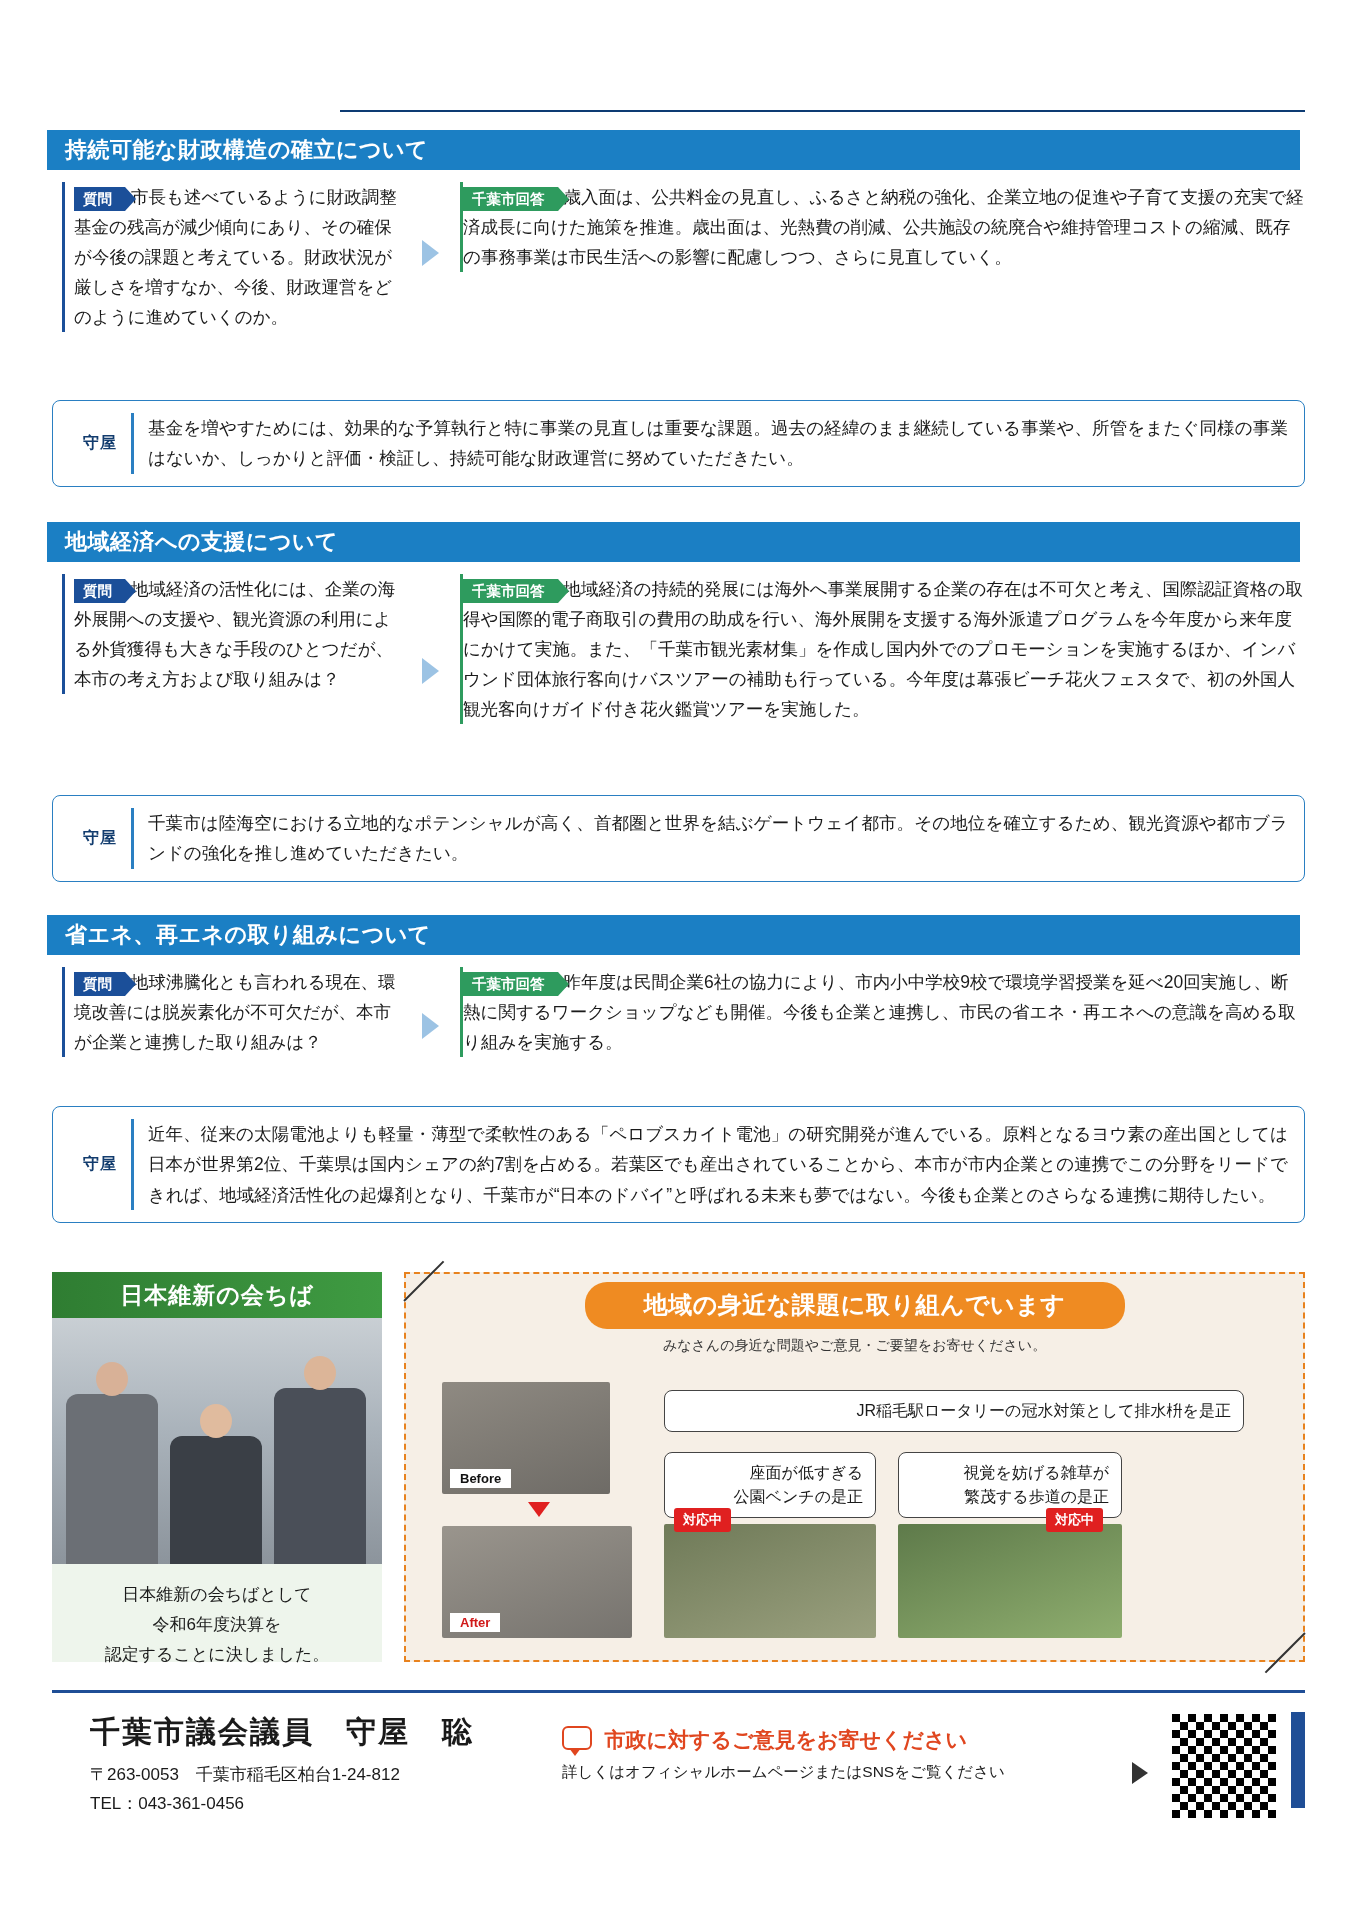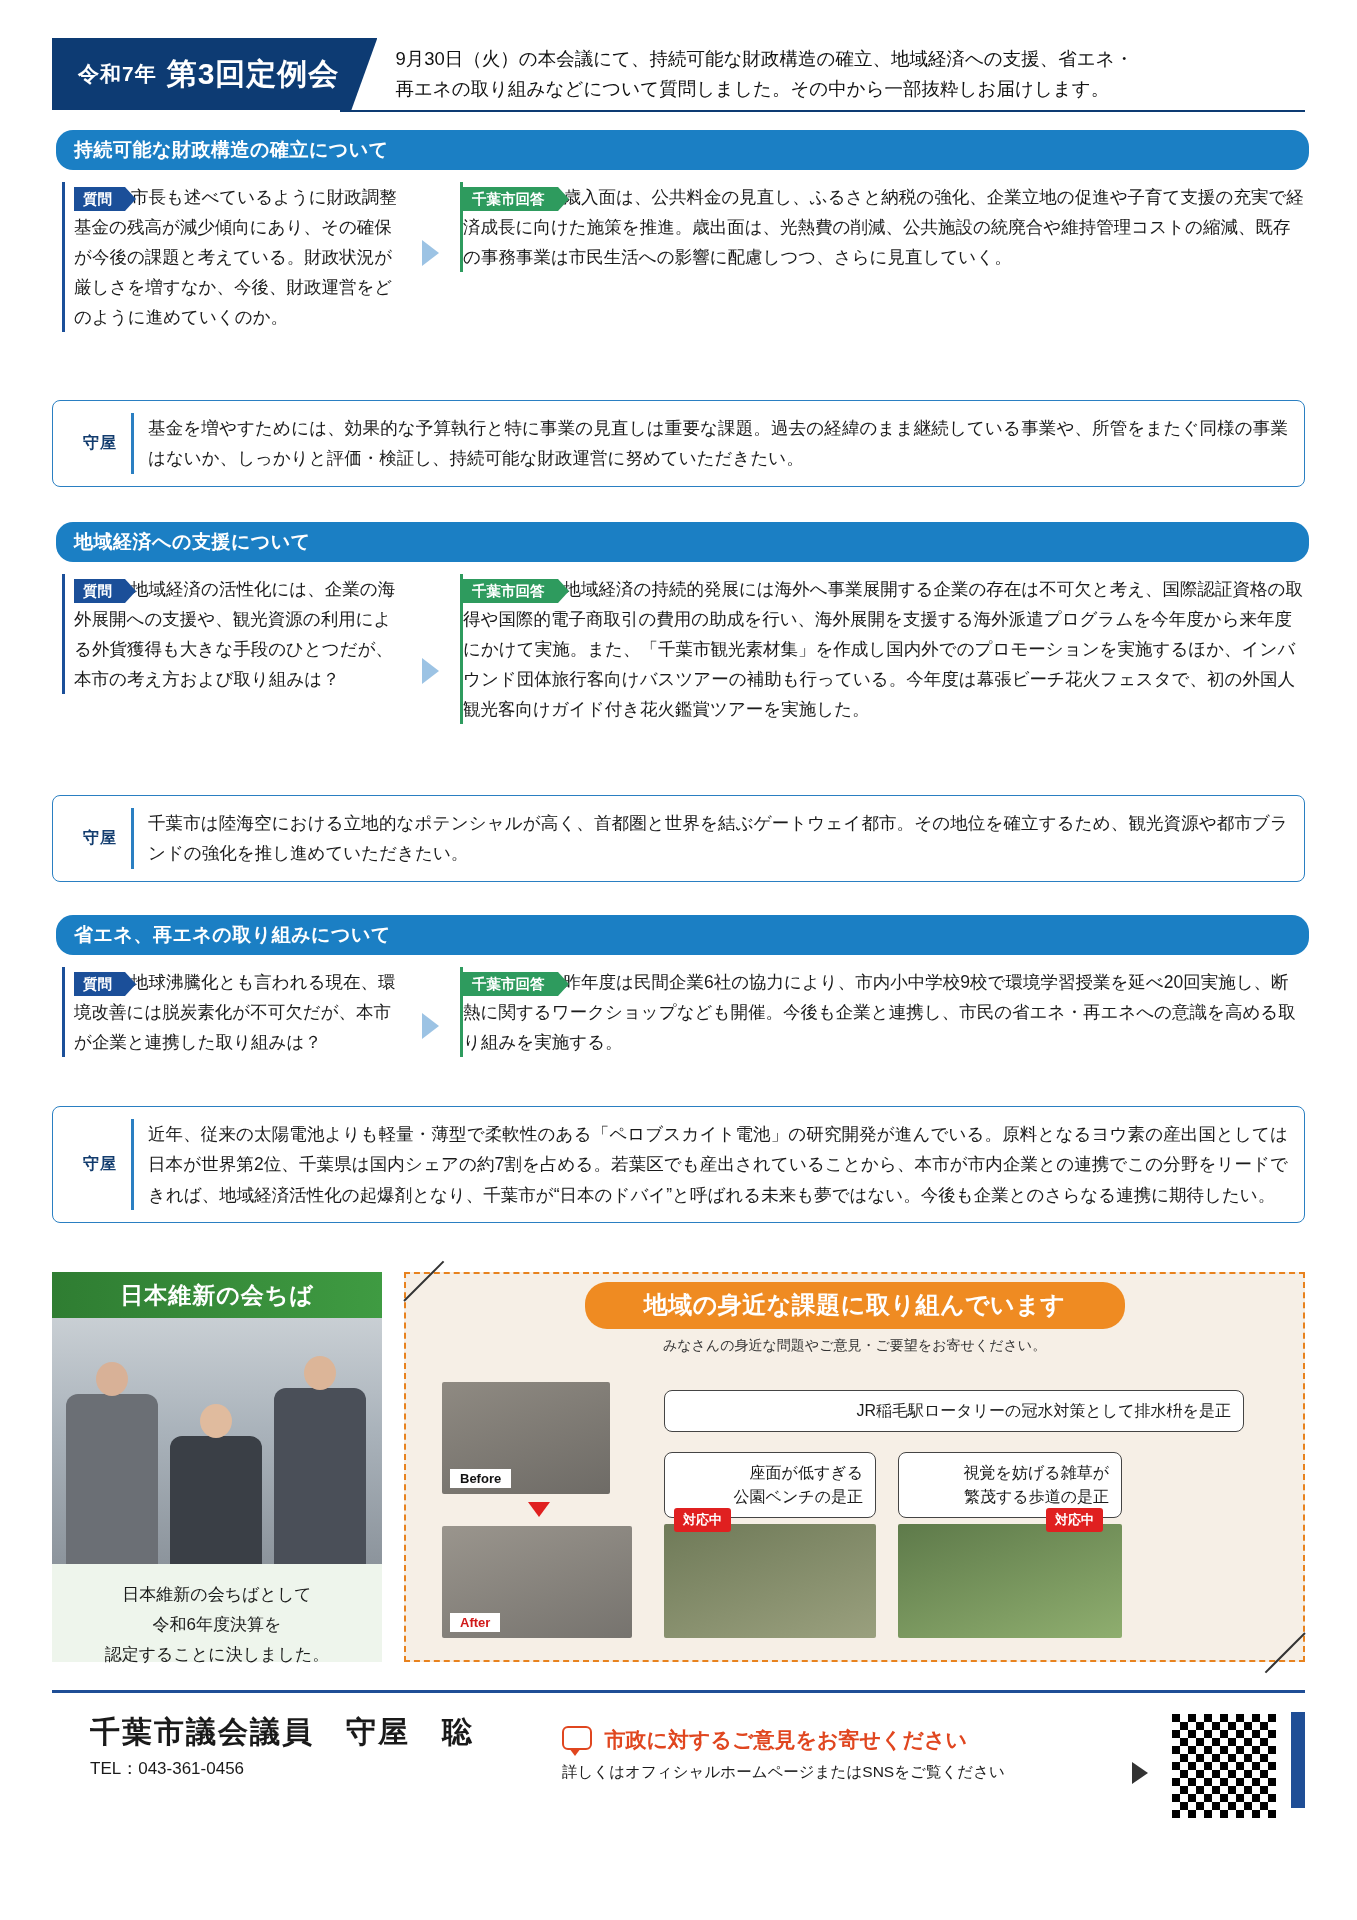--- a/index.html
+++ b/index.html
@@ -70,33 +70,32 @@
     left: 340px;
     top: 110px;
     width: 965px;
     height: 2px;
     background: #0d3b73;
   }
 
   
   .sec-bar {
     position: absolute;
-    left: 56px;
+    left: 47px;
     width: 1253px;
     height: 40px;
     background: #1b7fc4;
     color: #fff;
-    font-size: 19px;
+    font-size: 22px;
     font-weight: bold;
     display: flex;
     align-items: center;
     padding-left: 18px;
     box-sizing: border-box;
     letter-spacing: 0.5px;
-    border-radius: 17px;
   }
 
   
   .qa {
     position: absolute;
     display: flex;
   }
   .q-col {
     width: 352px;
     position: relative;
@@ -367,32 +366,20 @@
     width: 14px;
     height: 96px;
     background: #1f4e96;
   }
 </style>
 </head>
 <body>
 
 <div class="page">
 
-  <div class="header">
-    <div class="header-ribbon">
-      <span class="era">令和7年</span>
-      <span class="title">第3回定例会</span>
-    </div>
-    <div class="header-text">
-      <div>
-        <span>9月30日（火）の本会議にて、持続可能な財政構造の確立、地域経済への支援、省エネ・</span>
-        <span>再エネの取り組みなどについて質問しました。その中から一部抜粋しお届けします。</span>
-      </div>
-    </div>
-  </div>
   <div class="header-underline"></div>
 
   <div class="sec-bar" style="top:130px;">持続可能な財政構造の確立について</div>
 
   <div class="qa" style="left:52px; top:182px;">
     <div class="q-col">
       <div class="body">
         <span class="tag q">質問</span><span class="qtext">市長も述べているように財政調整基金の残高が減少傾向にあり、その確保が今後の課題と考えている。財政状況が厳しさを増すなか、今後、財政運営をどのように進めていくのか。</span>
       </div>
     </div>
@@ -498,20 +485,21 @@
     </div>
     <div class="photo" style="position:absolute; left:492px; top:250px; width:224px; height:114px; background:linear-gradient(160deg,#5e7a4a,#8fae6f);"></div>
     <div class="badge" style="left:640px; top:234px;">対応中</div>
   </div>
 
   <div style="position:absolute; left:52px; top:1690px; width:1253px; height:3px; background:#1f4e96;"></div>
 
   <div style="position:absolute; left:52px; top:1712px; width:1253px; height:120px;">
     <div style="position:absolute; left:38px; top:0;">
       <div class="foot-name">千葉市議会議員　守屋　聡</div>
+      <div class="foot-addr">〒263-0053　千葉市稲毛区柏台1-24-812</div>
       <div class="foot-addr" style="margin-top:2px;">TEL：043-361-0456</div>
     </div>
 
     <div style="position:absolute; left:510px; top:14px; width:560px;">
       <div>
         <span class="speech-icon"></span>
         <span class="foot-mid-title">市政に対するご意見をお寄せください</span>
       </div>
       <div class="foot-mid-sub">詳しくはオフィシャルホームページまたはSNSをご覧ください</div>
     </div>

